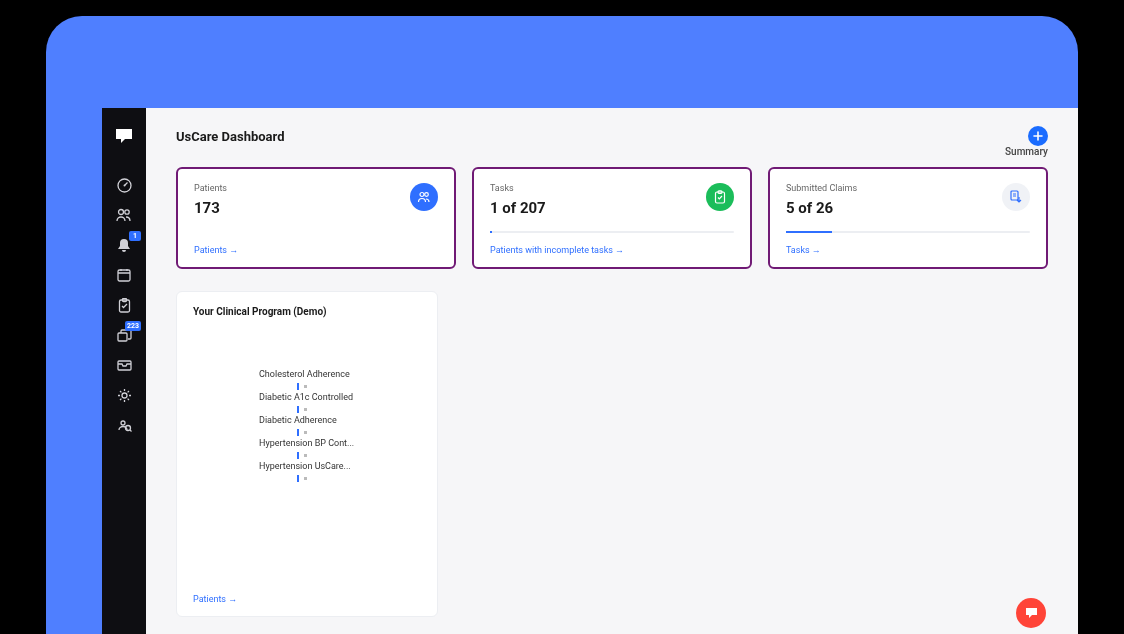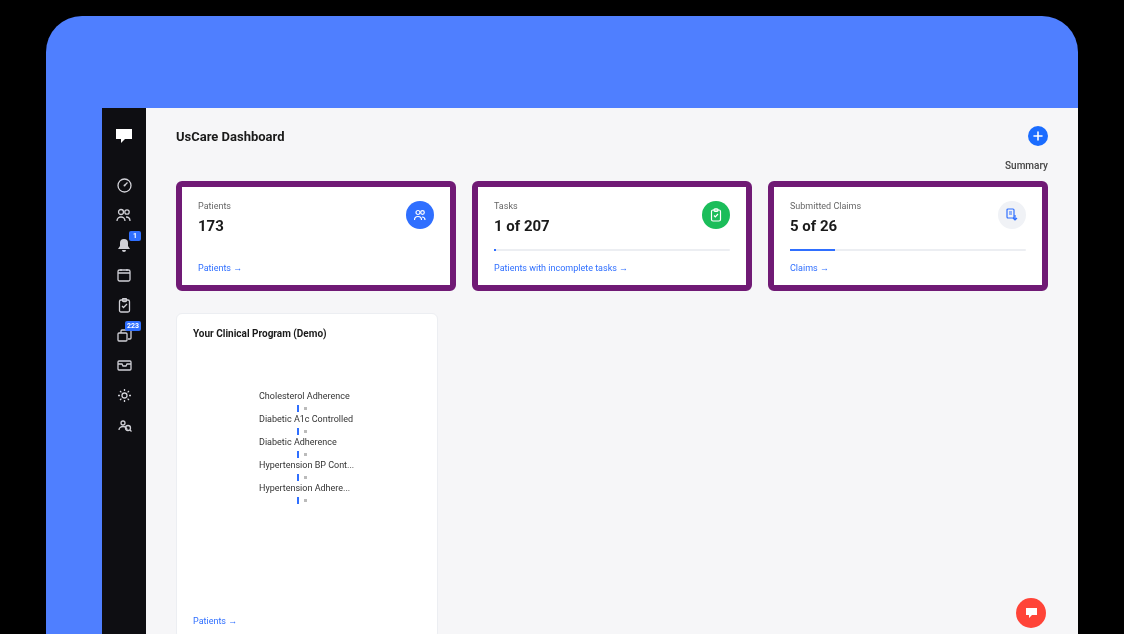--- a/index.html
+++ b/index.html
@@ -74,21 +74,20 @@
       flex: 1;
       background: #f6f6f8;
       padding: 18px 30px 20px 30px;
       overflow: hidden;
       position: relative;
     }
     .header {
       display: flex;
       align-items: center;
       justify-content: space-between;
-      margin-bottom: 14px;
     }
     .page-title {
       font-size: 13px;
       font-weight: 700;
       color: #1a1a1a;
     }
     .add-btn {
       width: 20px;
       height: 20px;
       border-radius: 50%;
@@ -109,21 +108,21 @@
     }
 
     .summary-row {
       display: flex;
       gap: 16px;
       margin-bottom: 22px;
     }
     .card {
       background: #fff;
       border-radius: 6px;
-      border: 6px solid #701a75;
+      border: 2px solid #701a75;
       padding: 14px 16px 12px 16px;
       flex: 1;
       display: flex;
       flex-direction: column;
       min-height: 100px;
       position: relative;
     }
     .card-top {
       display: flex;
       justify-content: space-between;
@@ -387,21 +386,21 @@
               <svg width="14" height="14" viewBox="0 0 14 14">
                   <rect x="2" y="1" width="7" height="9" rx="1" fill="none" stroke="#2f6fff" stroke-width="1.2"></rect>
                   <path d="M4 4h3M4 6h3" stroke="#2f6fff" stroke-width="1.2"></path>
                   <path d="M10 7v5M8 10l2 2 2-2" fill="none" stroke="#2f6fff" stroke-width="1.2"></path>
                 </svg>
             </div>
           </div>
           <div class="progress-track">
             <div class="progress-fill" style="width:19%"></div>
           </div>
-          <div class="card-link" style="margin-top:12px">Claims →</div>
+          <div class="card-link" style="margin-top:12px">Tasks →</div>
         </div>
 
       </div>
 
 
       <div class="programs-row">
         <div class="program-card">
           <div class="program-title">Your Clinical Program (Demo)</div>
           <div id="metrics-list">
               <div class="metric-row">
@@ -426,21 +425,21 @@
                 </div>
               </div>
               <div class="metric-row">
                 <div class="metric-label">Hypertension BP Cont...</div>
                 <div class="metric-bar bar-red">
                   <div class="metric-marker"></div>
                   <div class="metric-marker2"></div>
                 </div>
               </div>
               <div class="metric-row">
-                <div class="metric-label">Hypertension Adhere...</div>
+                <div class="metric-label">Hypertension UsCare...</div>
                 <div class="metric-bar bar-green">
                   <div class="metric-marker"></div>
                   <div class="metric-marker2"></div>
                 </div>
               </div>
             </div>
           <div class="program-link">Patients →</div>
         </div>
       </div>
 

